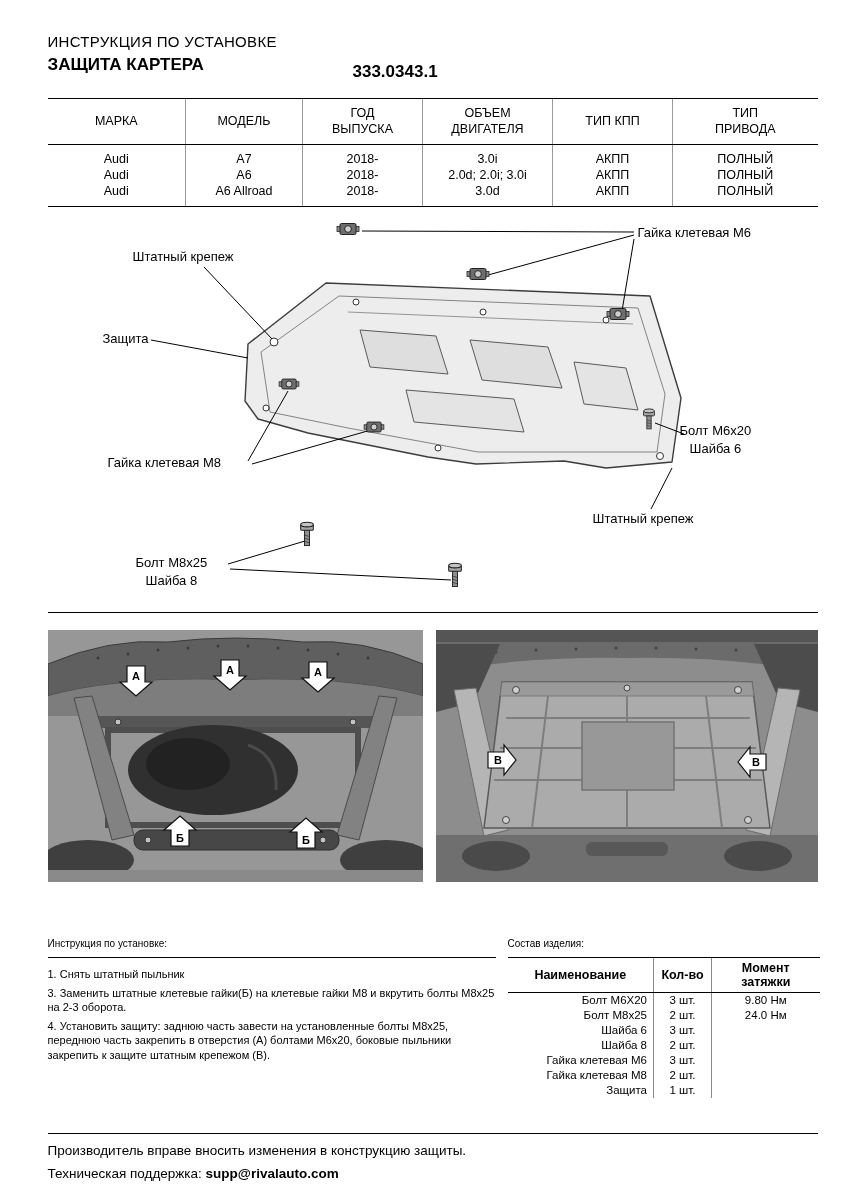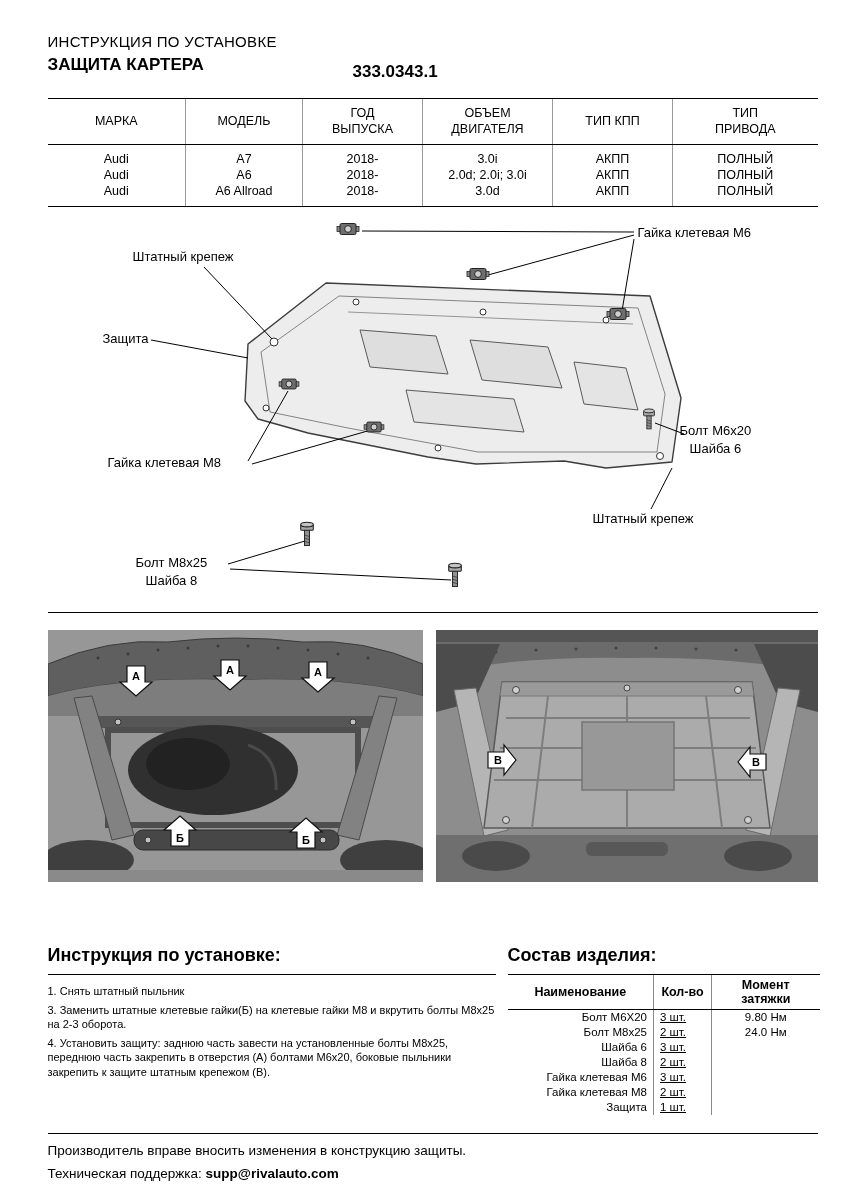--- a/index.html
+++ b/index.html
@@ -38,32 +38,32 @@
   .co-shtatny-bottom { left:585px; top:298px; }
   .co-bolt-m8    { left:128px; top:342px; }
   .mid-rule { position:absolute; left:40px; top:612px; width:770px; border-top:1px solid #000; }
 
   
   .photo-left  { position:absolute; left:40px;  top:630px; width:375px; height:252px; }
   .photo-right { position:absolute; left:428px; top:630px; width:382px; height:252px; }
 
   
   .instructions { position:absolute; left:40px; top:938px; width:448px; }
-  .col-title { font-size:18px; font-weight:bold; margin:7px 0 8px 0; }
+  .col-title { font-size:10px; font-weight:normal; margin:0 0 8px 0; }
   .instr-rule { border-top:1px solid #000; margin:0 0 9px 0; }
   .step { font-size:11px; line-height:1.32; margin-bottom:4px; }
 
   .parts { position:absolute; left:500px; top:938px; width:312px; }
   table.parts-table { border-collapse:collapse; width:100%; table-layout:fixed; font-size:11.5px; margin-top:0; }
   table.parts-table th { font-weight:bold; font-size:12.5px; border-top:1px solid #000; border-bottom:1px solid #000;
     padding:3px 4px; text-align:center; }
   table.parts-table td { padding:0 6px; line-height:15px; }
   table.parts-table .cs { border-left:1px solid #8a8a8a; }
   td.p-name { text-align:right; }
-  td.p-qty { text-align:left;text-decoration:underline; }
+  td.p-qty { text-align:center; }
   td.p-torque { text-align:center; }
 
   
   .footer-rule { position:absolute; left:40px; top:1133px; width:770px; border-top:1px solid #000; }
   .footer-line1 { position:absolute; left:40px; top:1143px; font-size:13.5px; }
   .footer-line2 { position:absolute; left:40px; top:1166px; font-size:13.5px; }
   .footer-line2 b { font-weight:bold; }
 
   svg text.marker { font-family:"Liberation Sans", sans-serif; font-weight:bold; font-size:11px; fill:#000; }
 </style>

